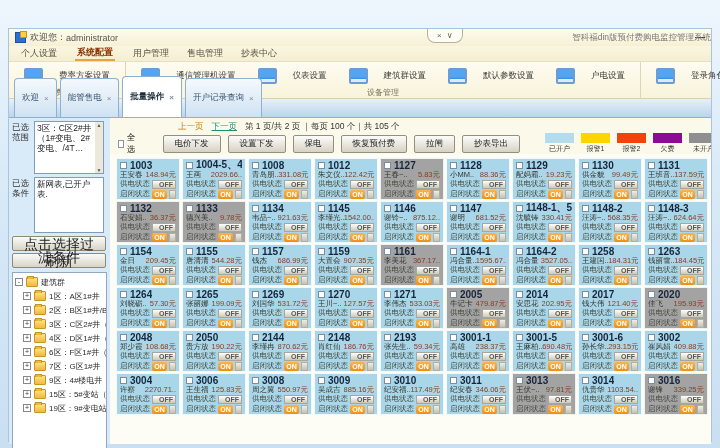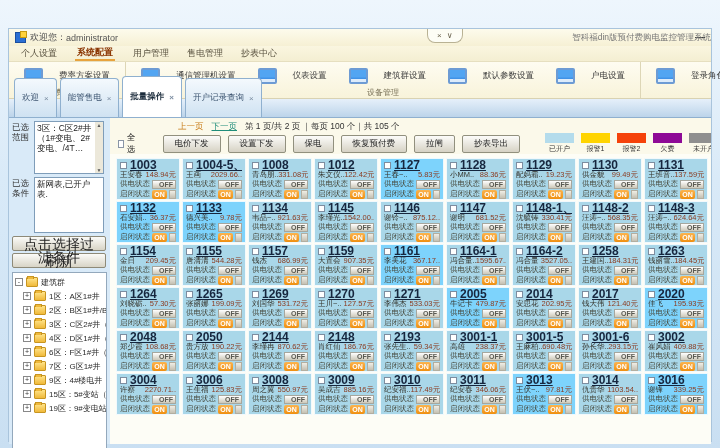--- a/index.html
+++ b/index.html
@@ -78,24 +78,24 @@
   .abtn{background:linear-gradient(#fcfcfa,#d6d2c4);border:1px solid #91907e;border-radius:2px;
     padding:2px 11px;font-size:8.5px;color:#222;cursor:default;white-space:nowrap;}
   .legend{margin-left:auto;display:flex;gap:7px;padding-right:14px;}
   .litem{display:flex;flex-direction:column;align-items:center;font-size:7px;color:#333;gap:1px;}
   .sw{width:29px;height:10px;}
   
   .grid{flex:1;background:#fdfdf6;padding:4px 2px 0 6px;display:grid;
     grid-template-columns:repeat(9,64px);grid-auto-rows:42px;gap:1px 2px;overflow:hidden;align-content:start;}
   .card{box-sizing:border-box;padding:1px 3px;font-size:7.5px;color:#123;border:1px solid rgba(255,255,255,.85);overflow:hidden;}
   .card.blue{background:#a9d7e9;}
-  .card.gold{background:#7dd3fc;}
+  .card.gold{background:#a3a3a3;}
   .chead{display:flex;align-items:center;gap:3px;height:10px;}
   .ccb{width:7px;height:7px;background:#fff;border:1px solid #7d8da0;box-sizing:border-box;flex:0 0 auto;}
-  .room{font-weight:bold;font-size:12px;color:#16263e;white-space:nowrap;overflow:hidden;text-decoration:underline;}
+  .room{font-weight:bold;font-size:10px;color:#16263e;white-space:nowrap;overflow:hidden;}
   .cname{display:flex;justify-content:space-between;align-items:center;height:9px;}
   .nm{color:#35342c;max-width:30px;white-space:nowrap;overflow:hidden;}
   .bal{color:#8b3b20;white-space:nowrap;overflow:hidden;max-width:34px;}
   .crow{display:flex;align-items:center;gap:2px;height:10px;}
   .clbl{color:#474a3e;flex:0 0 auto;}
   .offbox{flex:1;height:9px;background:linear-gradient(#ffffff,#cdc8b8);border:1px solid #a6a79e;
     box-sizing:border-box;text-align:right;font-size:7px;font-weight:bold;color:#5a5a52;padding-right:2px;line-height:8px;}
   .onbadge{width:15px;height:9px;background:linear-gradient(#fbb450,#ef8f10);color:#fff;font-weight:bold;
     font-size:7px;text-align:center;border-radius:2px;line-height:9px;box-sizing:border-box;flex:0 0 auto;}
   .grayrest{flex:1;height:9px;background:linear-gradient(#f0eee6,#c4c0b2);border:1px solid #b2aea0;box-sizing:border-box;}

